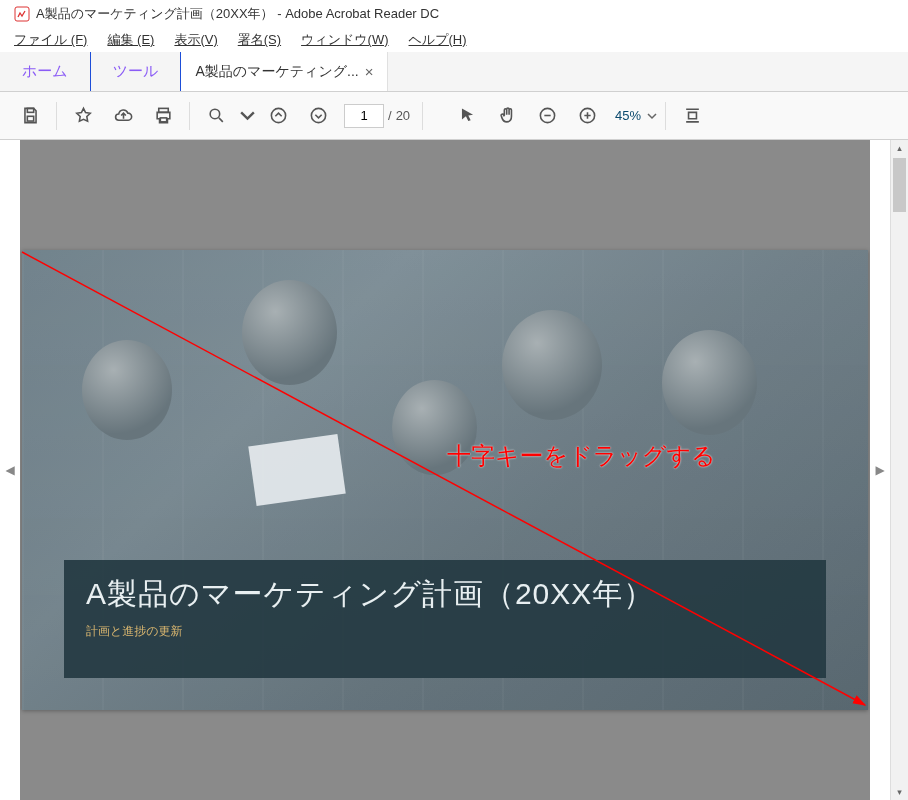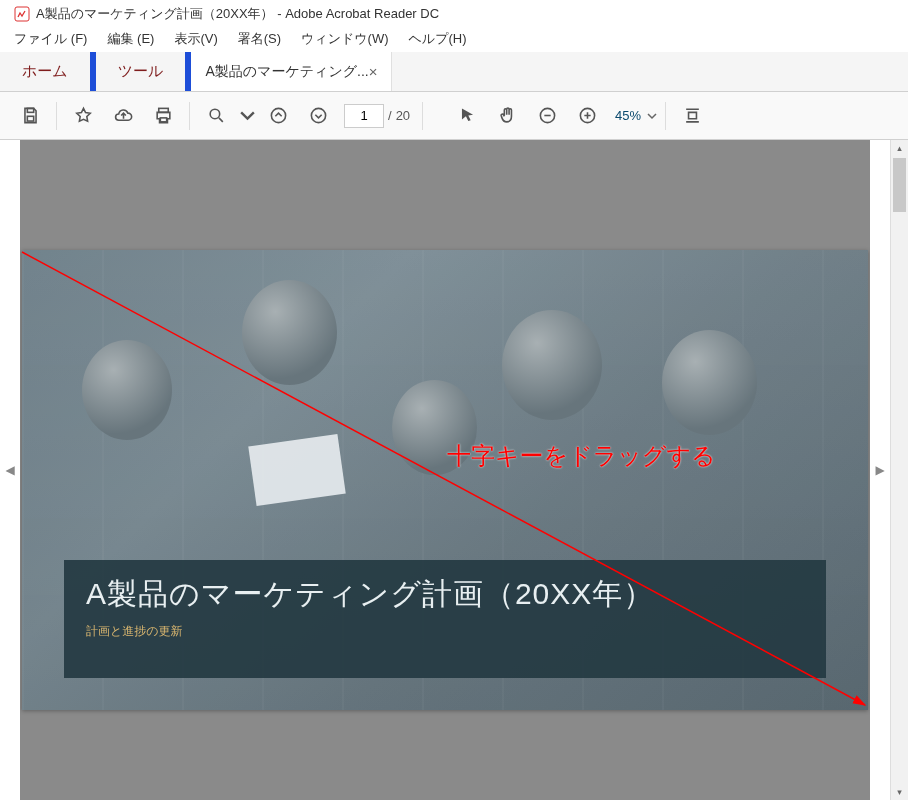--- a/index.html
+++ b/index.html
@@ -2,27 +2,27 @@
 <html><head>
 <meta charset="utf-8">
 <style>
 * { margin: 0; padding: 0; box-sizing: border-box; font-family: "Meiryo UI", "Yu Gothic UI", sans-serif; }
 body { width: 908px; height: 800px; background: #fff; overflow: hidden; font-size: 13px; color: #333; }
 
 .titlebar { height: 28px; display: flex; align-items: center; padding: 0 14px; gap: 6px; background: #fff; }
 .titlebar .pdf-icon { width: 16px; height: 16px; }
 .titlebar .title-text { color: #333; font-size: 13px; }
 
-.menubar { height: 24px; display: flex; align-items: flex-start; padding: 0 4px; gap: 0; background: #fff; }
+.menubar { height: 24px; display: flex; align-items: center; padding: 0 4px; gap: 0; background: #fff; text-decoration: underline; }
 .menubar .m { padding: 2px 10px; cursor: default; white-space: nowrap; font-size: 13px; }
 
 .tabbar { height: 40px; display: flex; align-items: stretch; border-bottom: 1px solid #d0d0d0; background: #f5f5f5; }
-.tabbar .nav-tab { padding: 10px 22px; color: #7f1d1d; font-size: 15px; cursor: default; border-right: 6px solid #1d4ed8; }
+.tabbar .nav-tab { padding: 10px 22px; color: #8b5cf6; font-size: 15px; cursor: default; border-right: 1px solid #1d4ed8; }
 .tabbar .nav-tab.plain { background: #f5f5f5; }
-.tabbar .doc-tab { display: flex; align-items: center; background: #fff; padding: 0 14px; gap: 0; border-right: 1px solid #e0e0e0; }
+.tabbar .doc-tab { display: flex; align-items: center; background: #fff; padding: 0 14px; gap: 6px; border-right: 1px solid #e0e0e0; }
 .tabbar .doc-tab .lbl { font-size: 14px; color: #333; }
 .tabbar .doc-tab .close { color: #666; font-size: 15px; line-height: 1; cursor: default; }
 
 .toolbar { height: 48px; display: flex; align-items: center; padding: 0 10px; gap: 0; border-bottom: 1px solid #d0d0d0; background: #f9f9f9; }
 .toolbar .tb { width: 40px; height: 40px; display: flex; align-items: center; justify-content: center; cursor: default; color: #555; }
 .toolbar .tb svg { width: 19px; height: 19px; }
 .toolbar .tb.narrow { width: 22px; }
 .toolbar .sep { width: 1px; height: 28px; background: #ddd; margin: 0 6px; }
 .toolbar .pagenum { display: flex; align-items: center; gap: 4px; margin: 0 6px; }
 .toolbar .pagenum input { width: 40px; height: 24px; border: 1px solid #ccc; text-align: center; font-size: 13px; }

